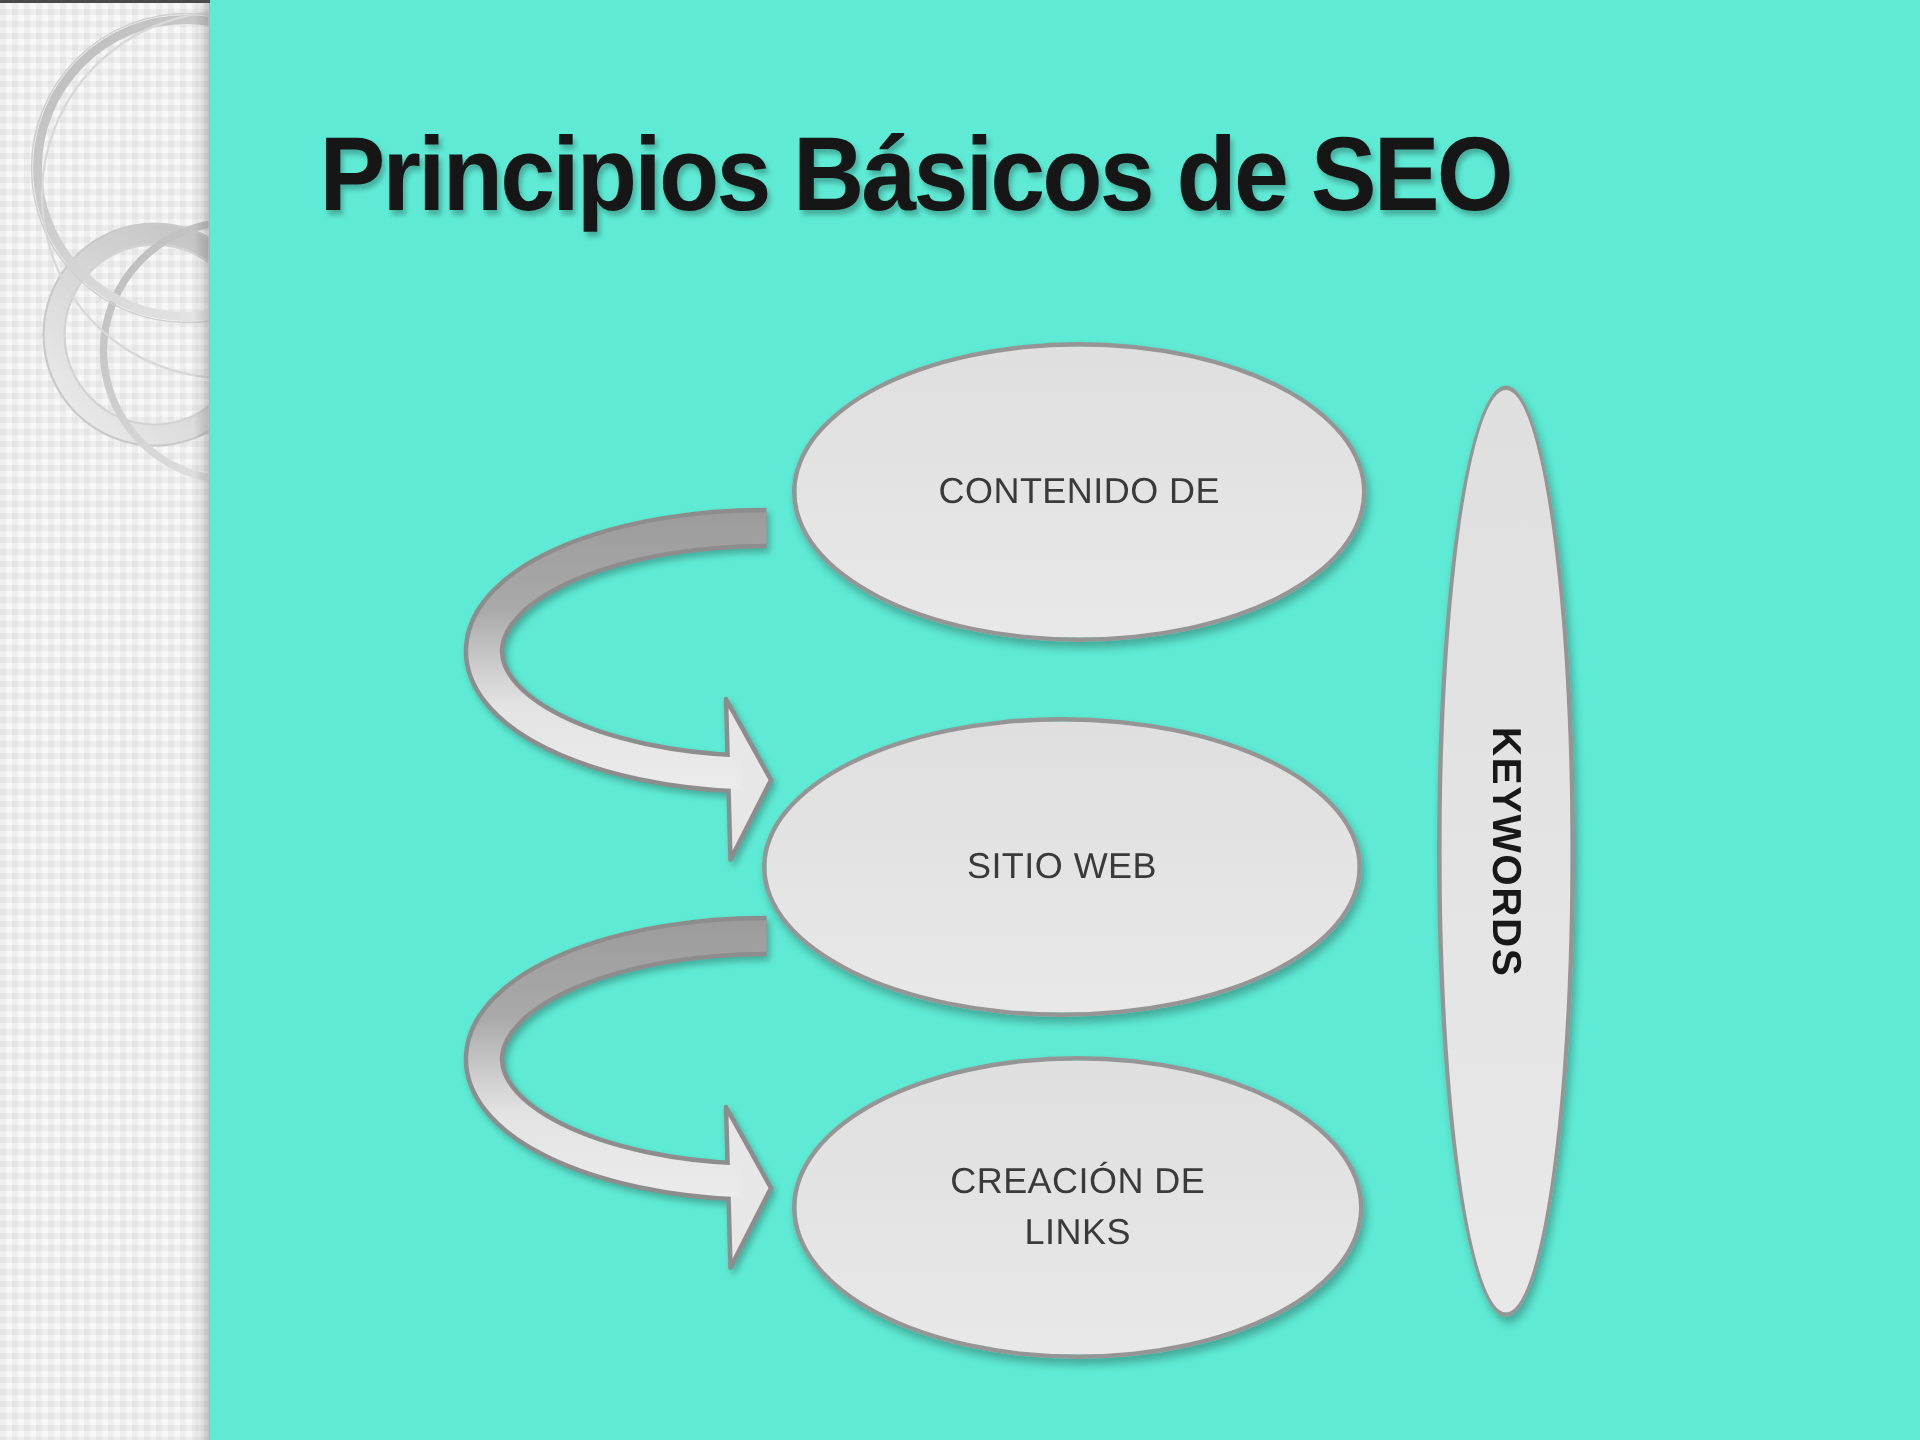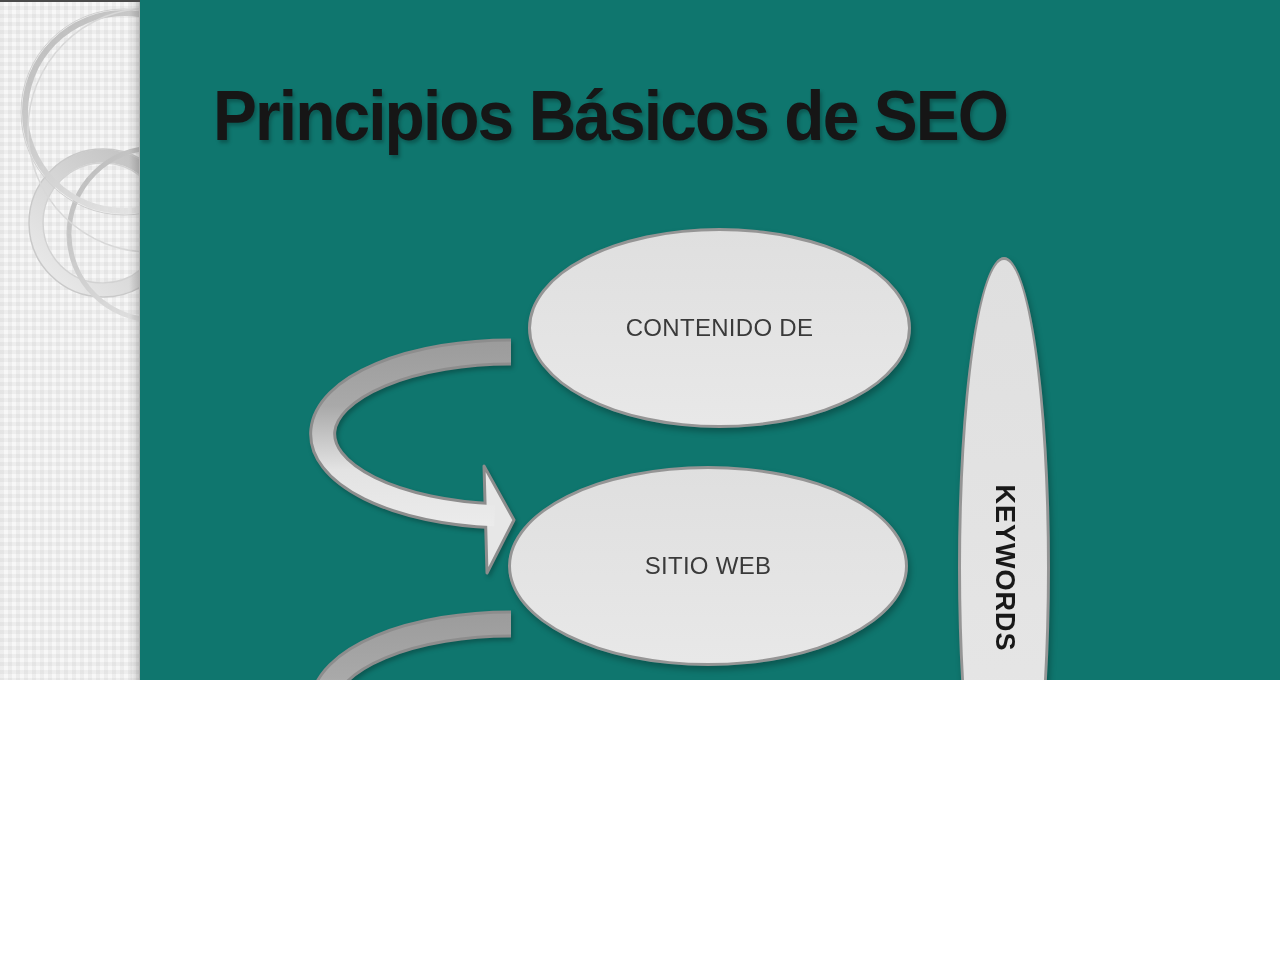--- a/index.html
+++ b/index.html
@@ -1,17 +1,17 @@
 <!DOCTYPE html>
 <html><head>
 <meta charset="utf-8">
 <style>
   html,body{margin:0;padding:0;background:#ffffff;}
   .slide{
-    position:relative;width:1280px;height:680px;background:#0f766e;
+    position:relative;width:1280px;height:960px;background:#5eead4;
     overflow:hidden;font-family:"Liberation Sans",sans-serif;
   }
   
   .sidebar{
     position:absolute;left:0;top:0;width:140px;height:960px;
     background-color:#f7f7f7;
     background-image:
       repeating-linear-gradient(0deg, rgba(0,0,0,0.040) 0 4px, rgba(0,0,0,0) 4px 8px),
       repeating-linear-gradient(90deg, rgba(0,0,0,0.040) 0 4px, rgba(0,0,0,0) 4px 8px);
     border-top:2px solid #4a4a4a;
@@ -35,21 +35,21 @@
     position:absolute;border-radius:50%;
     background:linear-gradient(#dfdfdf,#e8e8e8);
     border:3px solid #959595;
     box-shadow:2px 4px 6px rgba(0,0,0,0.28);
     display:flex;align-items:center;justify-content:center;
     text-align:center;color:#3a3a3a;font-size:24px;line-height:34px;
     letter-spacing:0.3px;
   }
   .node-label span{display:block;}
   .node-1{left:528px;top:228px;width:377px;height:194px;}
-  .node-2{left:508px;top:466px;width:394px;height:194px;}
+  .node-2{left:508px;top:478px;width:394px;height:194px;}
   .node-3{left:528px;top:704px;width:375px;height:196px;}
   .node-keywords{left:958px;top:257px;width:86px;height:615px;}
   .keywords-text{
     transform:rotate(90deg);white-space:nowrap;
     font-size:27px;font-weight:bold;color:#181818;letter-spacing:1px;
   }
   
   .arrow{position:absolute;width:235px;height:265px;
     filter:drop-shadow(2px 3px 2px rgba(0,0,0,0.25));}
   .arrow-1{left:295px;top:325px;}
@@ -119,18 +119,24 @@
       <span>CONTENIDO DE</span>
     </div>
   </div>
 
   <div class="node node-2">
     <div class="node-label">
       <span>SITIO WEB</span>
     </div>
   </div>
 
+  <div class="node node-3">
+    <div class="node-label">
+      <span>CREACIÓN DE</span>
+      <span>LINKS</span>
+    </div>
+  </div>
 
   <div class="node node-keywords">
     <div class="keywords-text">KEYWORDS</div>
   </div>
 
 </div>
 
 </body></html>

